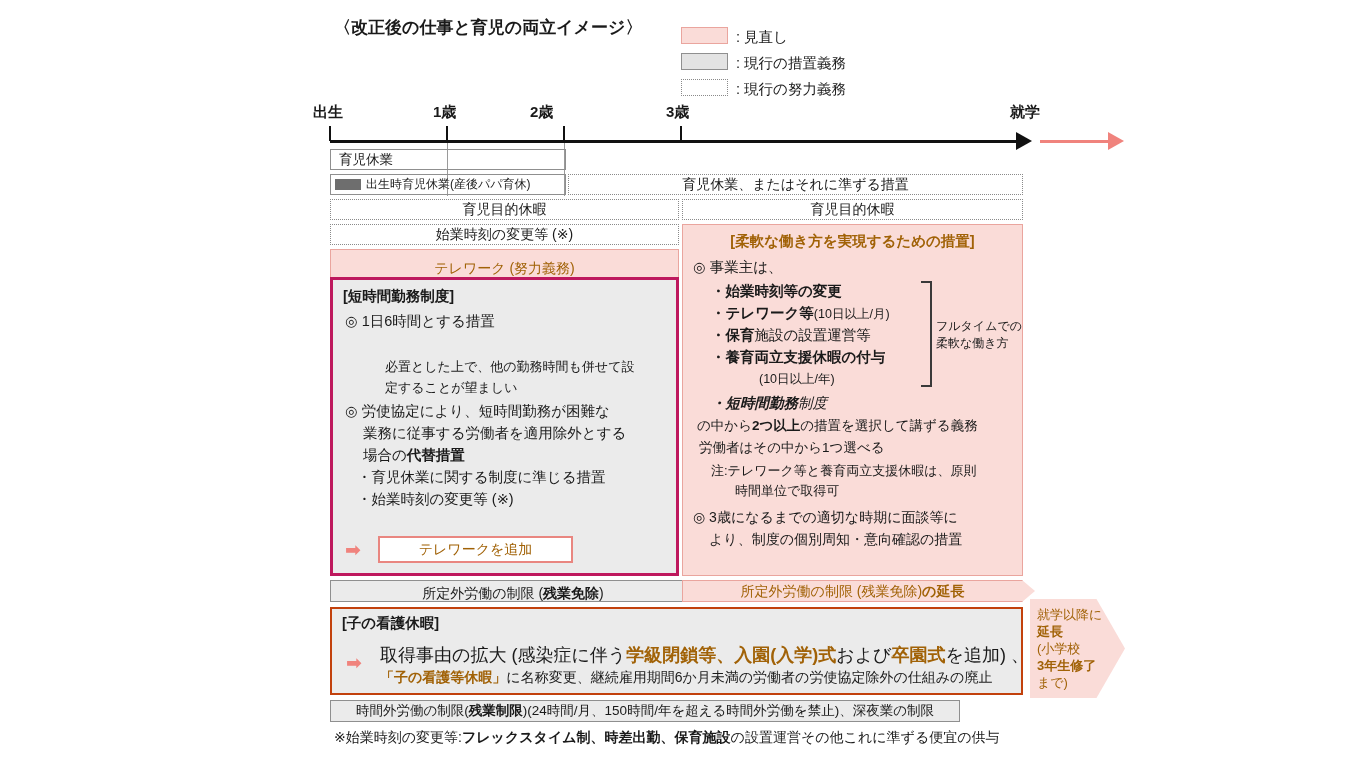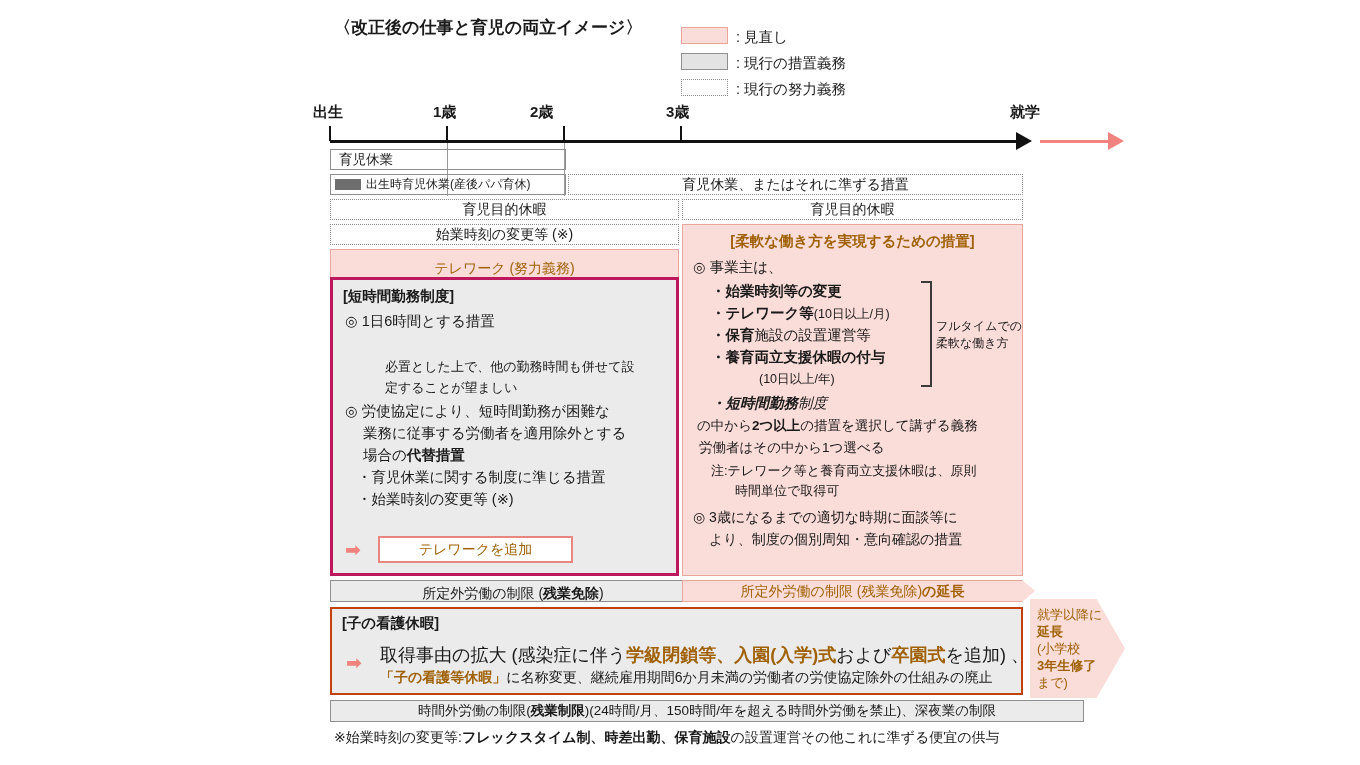--- a/index.html
+++ b/index.html
@@ -166,21 +166,21 @@
     <div class="ln b" style="left:10px;top:6px;">[子の看護休暇]</div>
     <div class="arrow-glyph" style="left:14px;top:44px;">➡</div>
     <div class="ln" style="left:48px;top:36px;font-size:18px;">
       <span>取得事由の拡大 (感染症に伴う</span><span class="red b">学級閉鎖等、入園(入学)式</span><span>および</span><span class="red b">卒園式</span><span>を追加) 、</span>
     </div>
     <div class="ln" style="left:48px;top:60px;font-size:14px;">
       <span class="red b">「子の看護等休暇」</span><span>に名称変更、継続雇用期間6か月未満の労働者の労使協定除外の仕組みの廃止</span>
     </div>
   </div>
 
-  <div class="box gray" style="left:330px;top:700px;width:754px;height:22px;font-size:13.5px;">
+  <div class="box gray" style="left:330px;top:700px;width:630px;height:22px;font-size:13.5px;">
     <span>時間外労働の制限(</span>
       <span class="b">残業制限</span>
       <span>)(24時間/月、150時間/年を超える時間外労働を禁止)、深夜業の制限</span>
   </div>
 
   <div class="ln" style="left:334px;top:729px;font-size:14px;">
     <span>※始業時刻の変更等:</span><span class="b">フレックスタイム制、時差出勤、保育施設</span><span>の設置運営その他これに準ずる便宜の供与</span>
   </div>
 
 </div>

